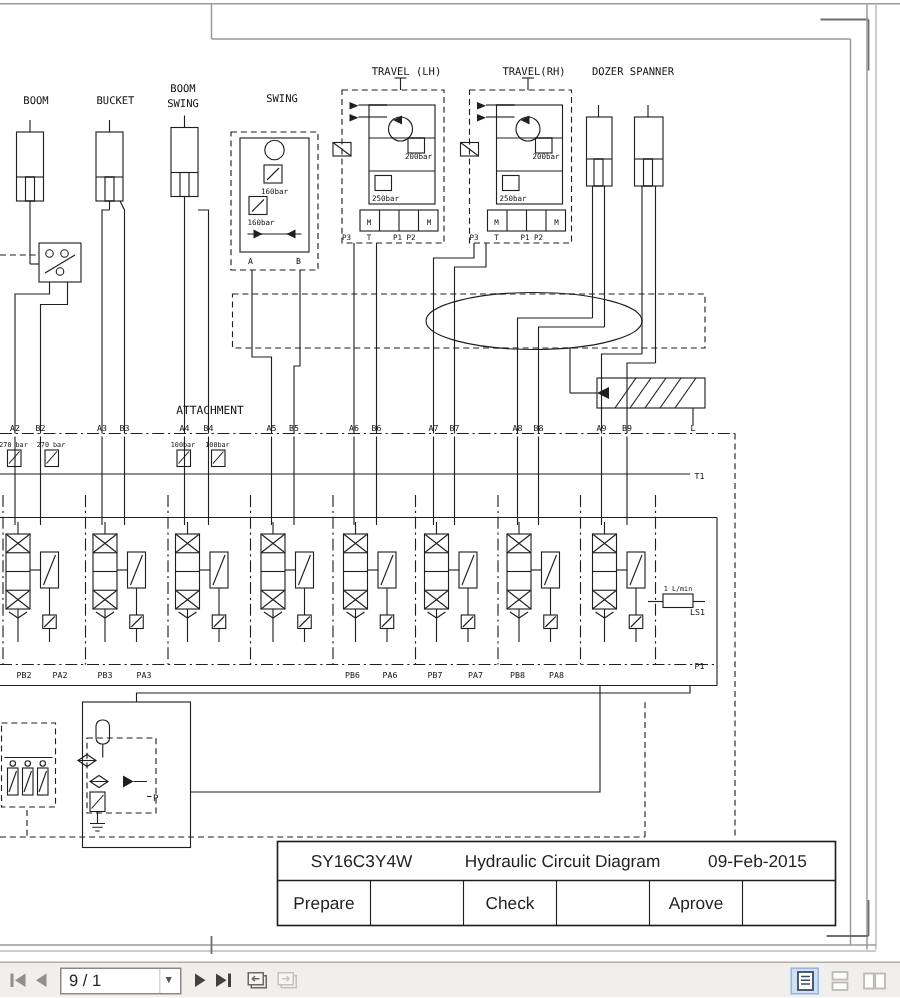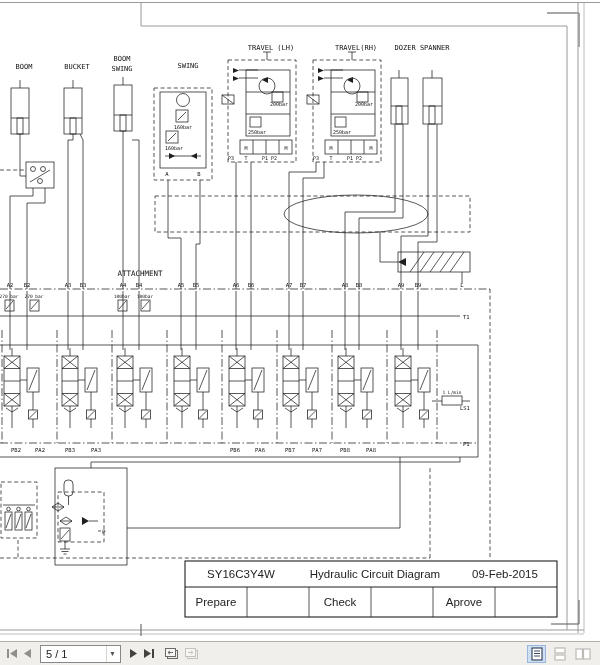--- a/index.html
+++ b/index.html
@@ -430,21 +430,21 @@
         <rect x="1" y="1" width="2" height="9" fill="#918f8a"></rect>
         <path d="M11,1 L4,5.5 L11,10 Z" fill="#918f8a"></path>
       </svg>
     </div>
     <div class="tbtn">
       <svg width="11" height="11" viewBox="0 0 11 11">
         <path d="M9,1 L2,5.5 L9,10 Z" fill="#918f8a"></path>
       </svg>
     </div>
     <div class="pagebox">
-      <span>5 / 1</span>
+      <span>9 / 1</span>
       <span class="caret">▼</span>
     </div>
     <div class="tbtn">
       <svg width="11" height="11" viewBox="0 0 11 11">
         <path d="M2,1 L9,5.5 L2,10 Z" fill="#45423e"></path>
       </svg>
     </div>
     <div class="tbtn">
       <svg width="13" height="11" viewBox="0 0 13 11">
         <path d="M2,1 L9,5.5 L2,10 Z" fill="#45423e"></path>

